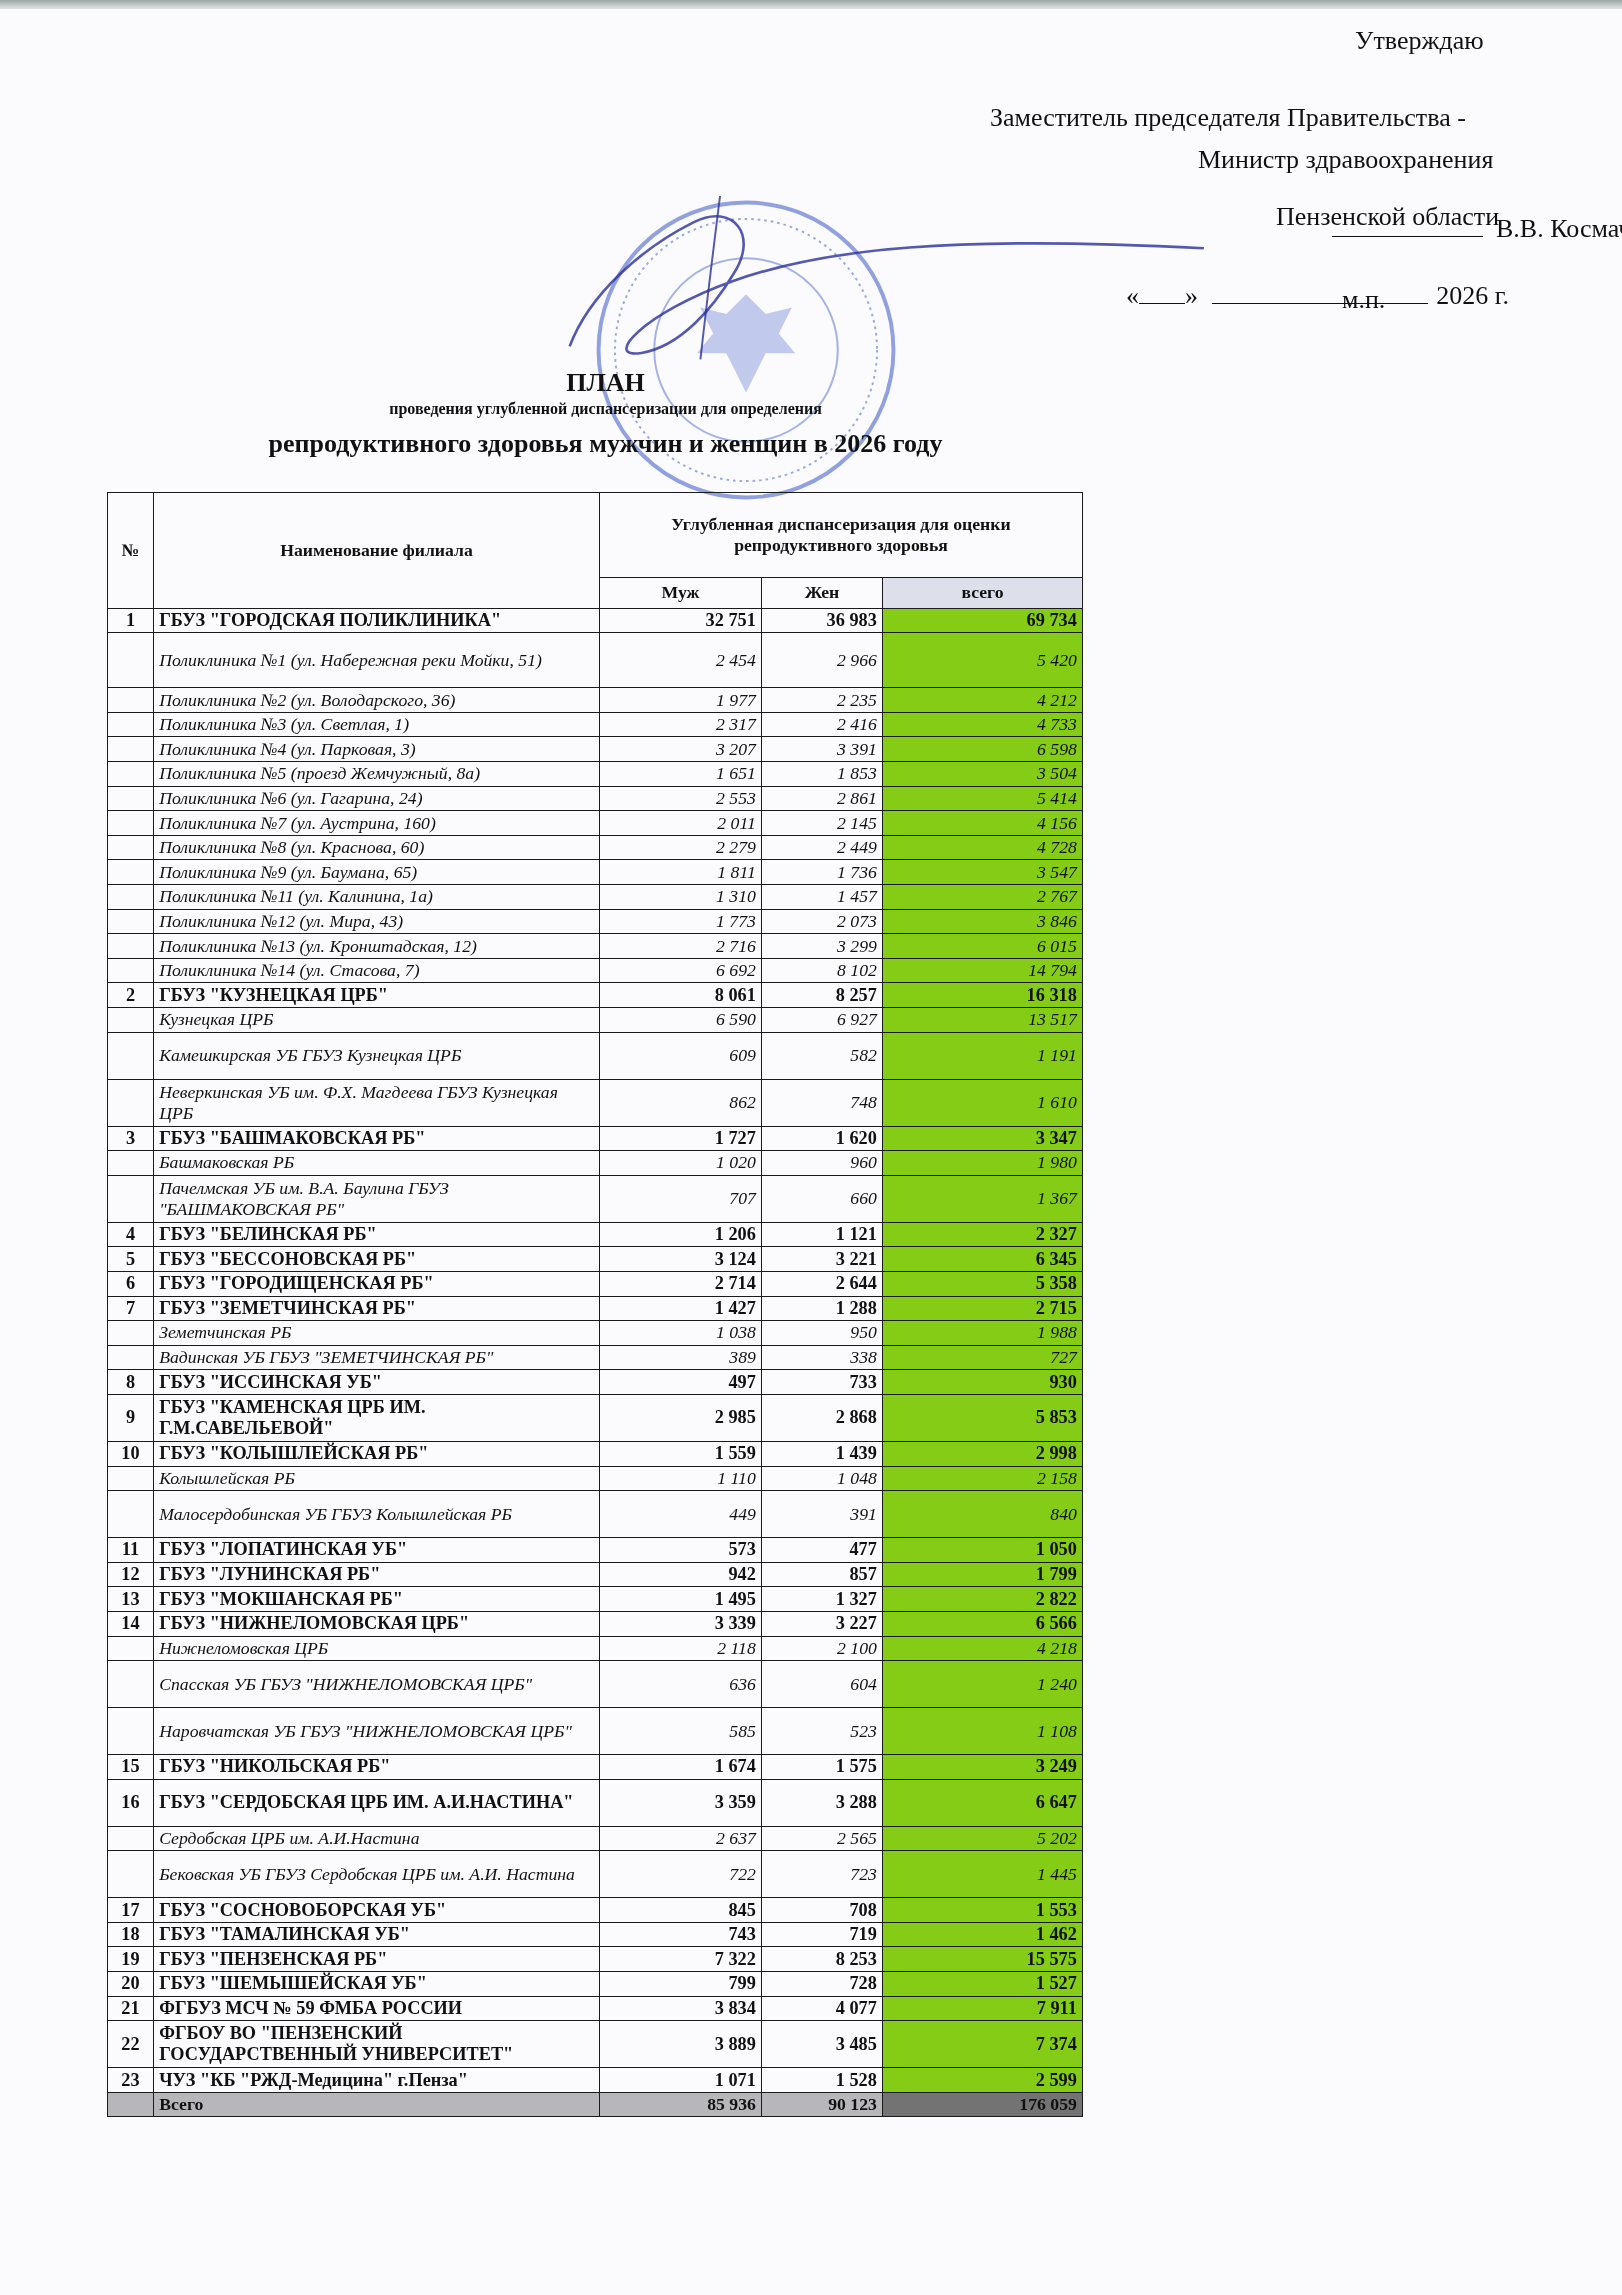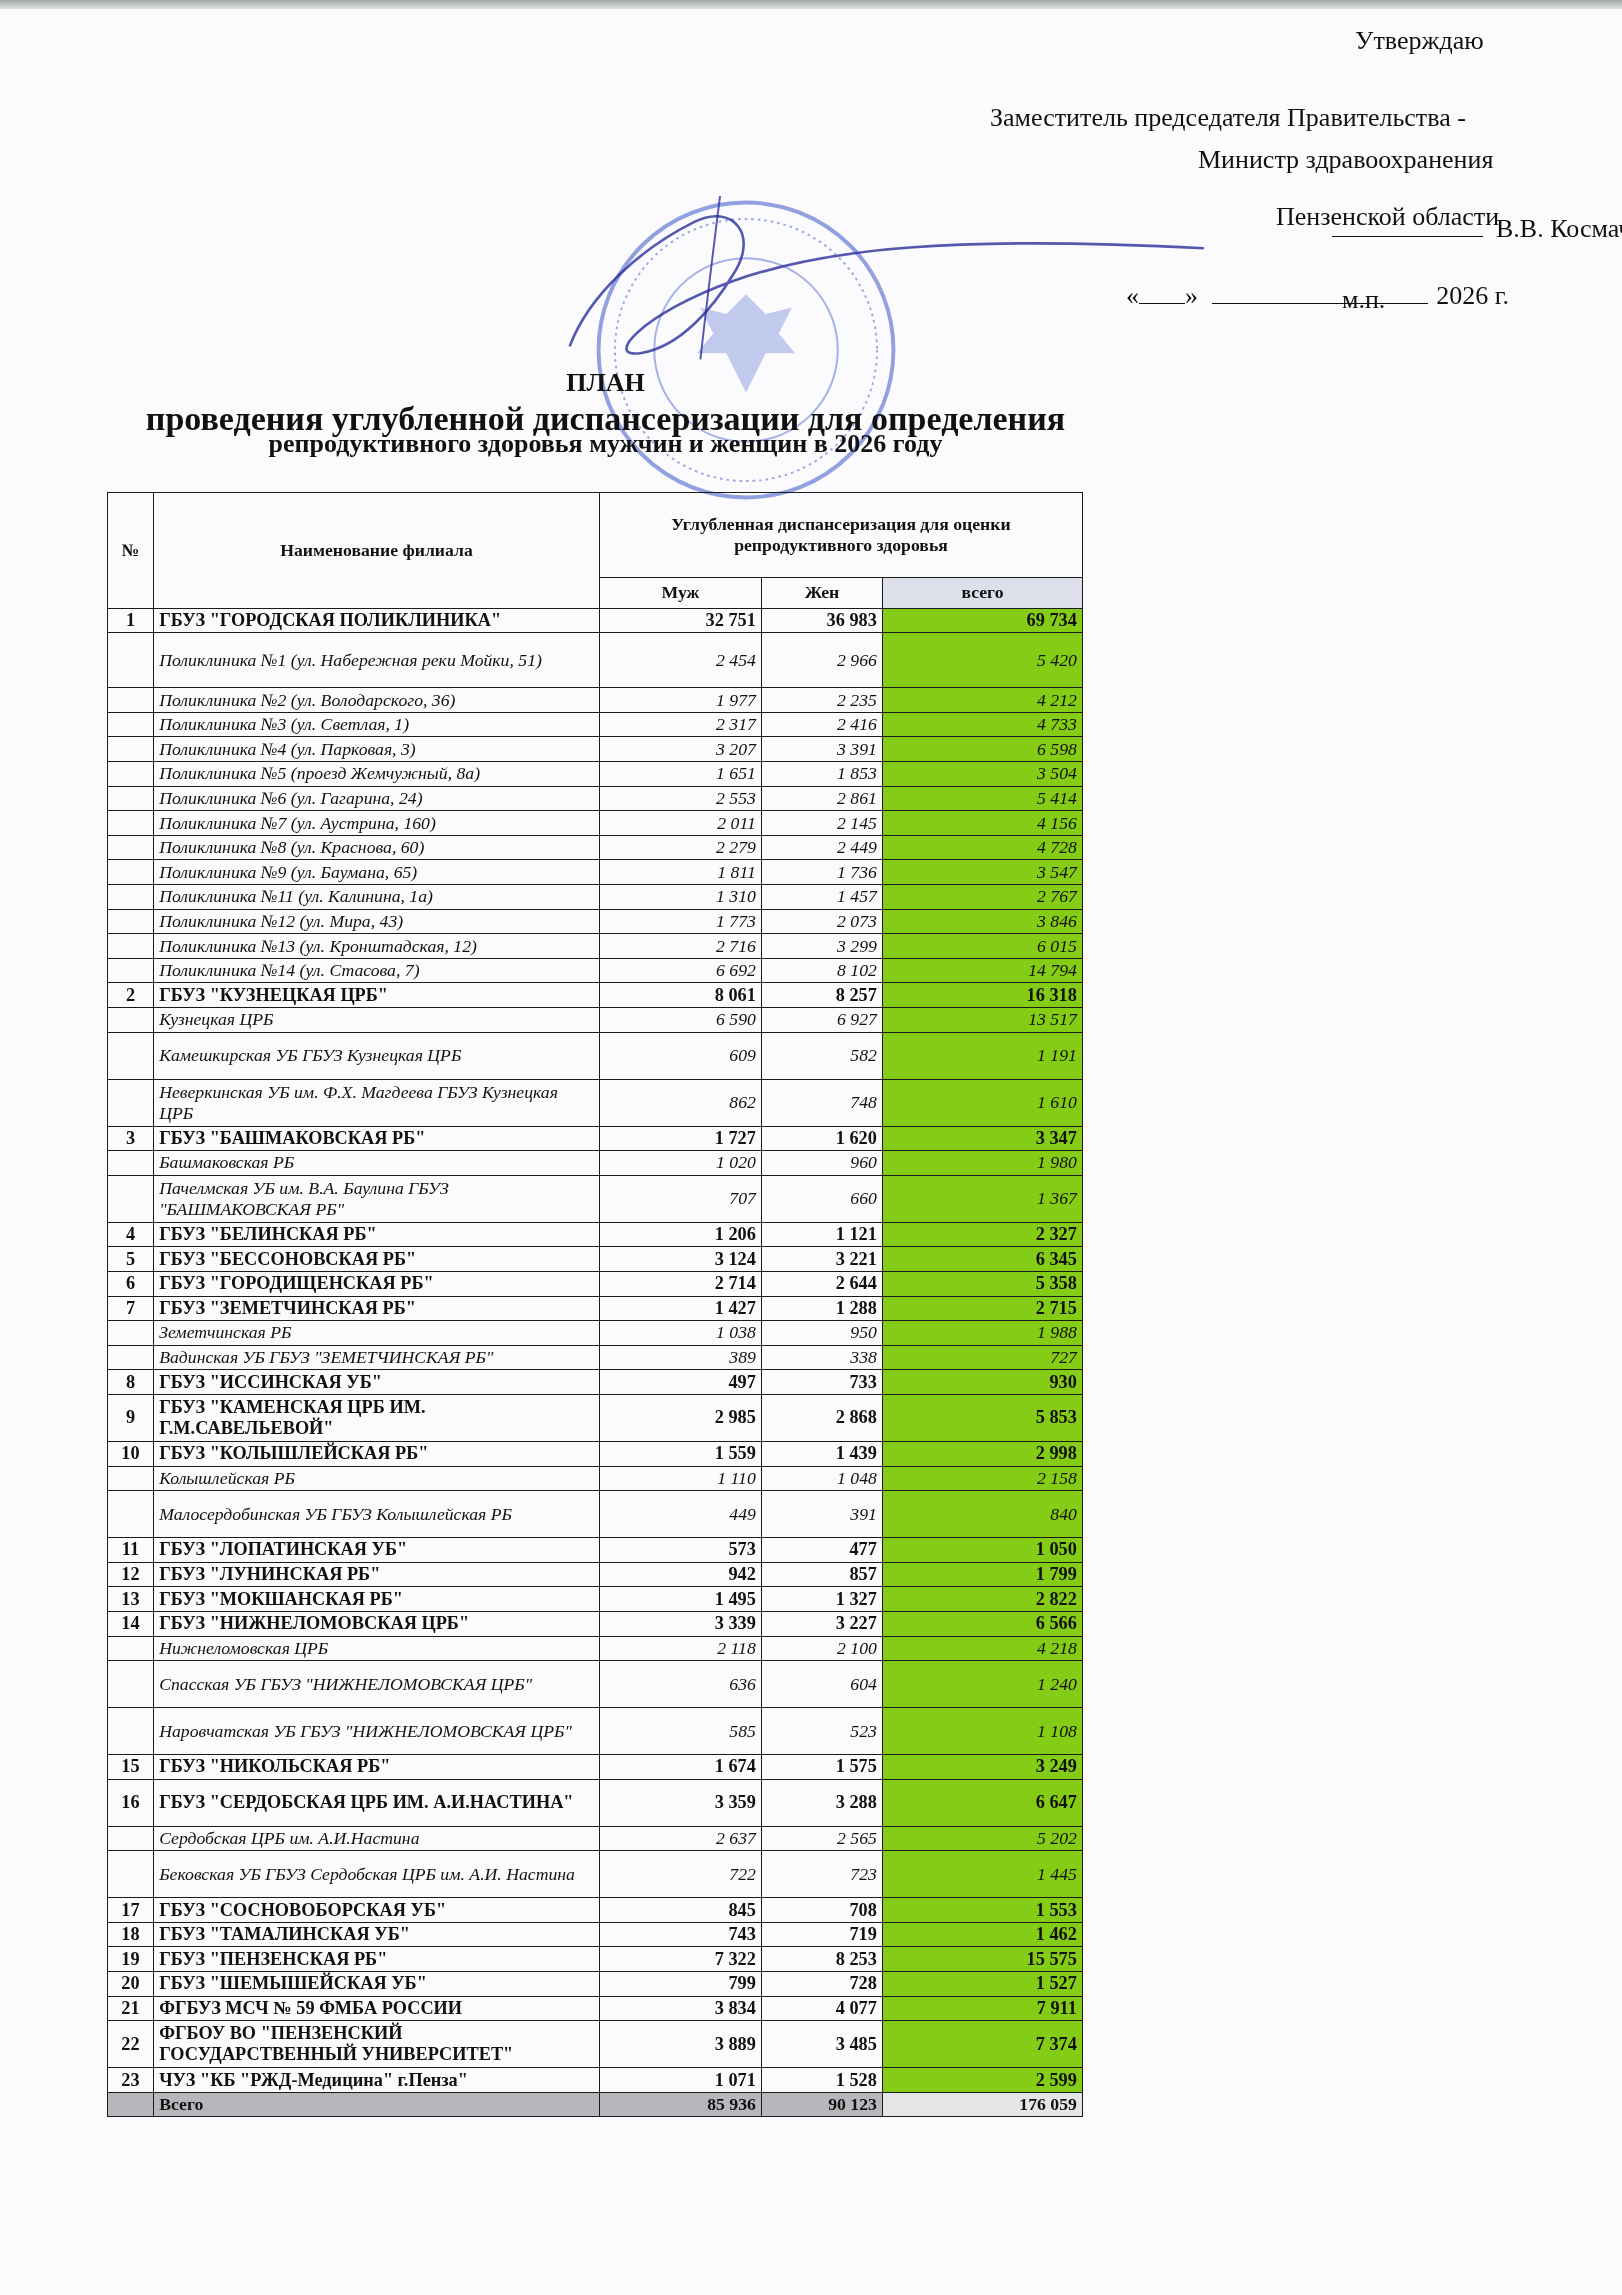--- a/index.html
+++ b/index.html
@@ -19,41 +19,41 @@
   .l-obl { left: 832px; top: 180px; margin-top: 22px; }
   .l-name { left: 888px; top: 214px; }
   .l-date { left: 682px; top: 249px; margin-top: 32px; }
   .l-mp { left: 898px; top: 285px; font-size: 21px; }
   .uline { display: inline-block; border-bottom: 1.3px solid #111; vertical-align: baseline; }
   .stamp { position: absolute; left: 592px; top: 196px; width: 308px; height: 308px; pointer-events: none; }
   .sign { position: absolute; left: 563px; top: 196px; width: 641px; height: 170px; pointer-events: none; }
 
   .title { position: absolute; left: 131px; width: 949px; text-align: center; font-weight: bold; }
   .t1 { top: 368px; font-size: 26px; }
-  .t2 { top: 400px; font-size: 34px; }
+  .t2 { top: 400px; font-size: 16px; }
   .t3 { top: 429px; font-size: 26px; }
 
   table.plan {
     position: absolute; left: 107px; top: 492px;
     border-collapse: collapse; table-layout: fixed; width: 975px;
     font-size: 17.7px;
   }
   table.plan td, table.plan th {
     border: 1.3px solid #1a1a1a; padding: 1.3px 5.2px; line-height: 21px;
   }
   table.plan th { font-weight: bold; text-align: center; }
   col.c-no { width: 46px; } col.c-name { width: 446px; }
   col.c-m { width: 162px; } col.c-f { width: 121px; } col.c-t { width: 200px; }
   .num { text-align: right; }
   .no { text-align: center; font-weight: bold; }
   .tot { background: #84cc16; }
   tr.org td { font-weight: bold; font-size: 18.3px; }
   tr.sub td { font-style: italic; }
   tr.total td { background: #b7b7bb; font-weight: bold; }
-  tr.total td.tot { background: #e5e5e5; }
+  tr.total td.tot { background: #737373; }
   th.h-main { height: 81px; }
   th.h-sub { height: 27.5px; }
   th.tot { background: #dde0ea; }
 </style>
 </head>
 <body>
 
 <div class="scan-top"></div>
 
 <div class="approve">

